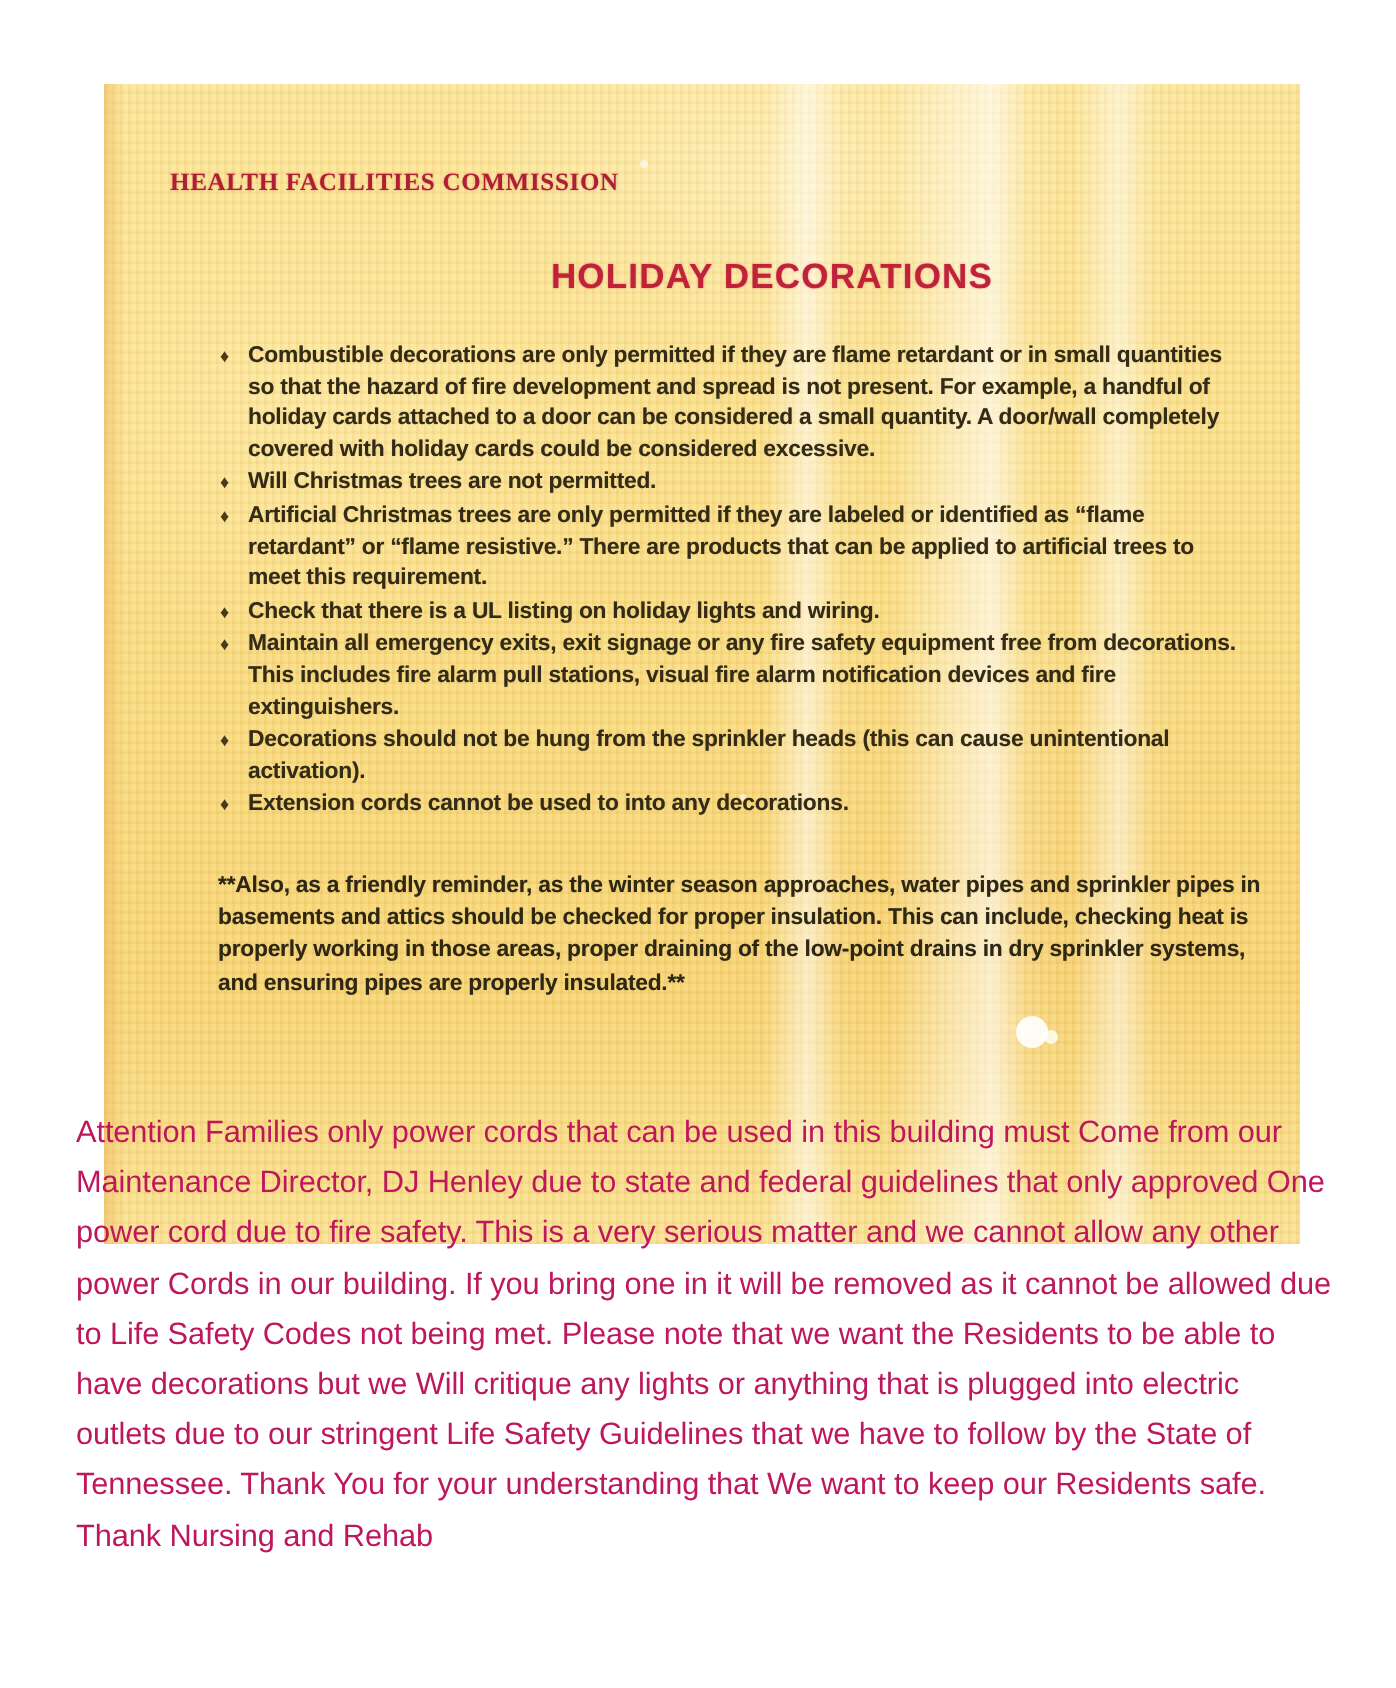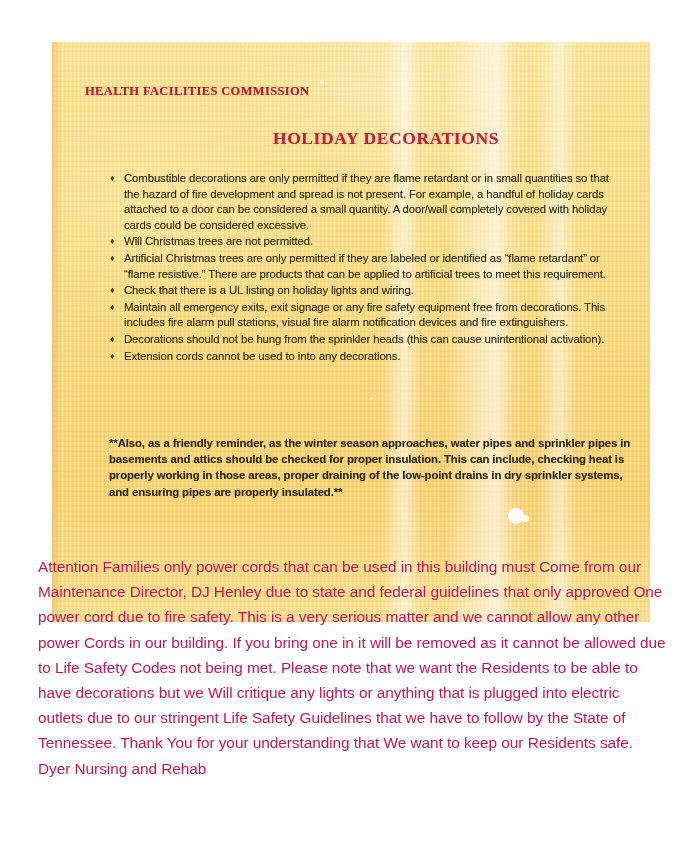--- a/index.html
+++ b/index.html
@@ -86,21 +86,21 @@
     white-space: nowrap;
   }
 
   .doc-title {
     position: absolute;
     left: 0;
     right: 0;
     top: 86px;
     text-align: center;
     padding-left: 70px;
-    font-family: Liberation Serif, serif;
+    font-family: Liberation Sans, sans-serif;
     font-weight: bold;
     font-size: 17.5px;
     letter-spacing: 0.6px;
     color: #c0223a;
     text-shadow: 0 0 1px rgba(192,34,58,0.5);
   }
 
   .bullets {
     position: absolute;
     left: 57px;
@@ -117,21 +117,21 @@
     width: 14px;
     font-size: 9px;
     line-height: 15.6px;
     color: #4a3a17;
     text-align: left;
     padding-left: 1px;
   }
   .bullet-text {
     flex: 1 1 auto;
     font-family: "Liberation Sans", sans-serif;
-    font-weight: normal;
+    font-weight: bold;
     font-size: 11.4px;
     line-height: 15.6px;
     color: #332b16;
     letter-spacing: -0.12px;
     text-align: left;
     text-shadow: 0 0 0.4px rgba(35,28,10,0.35);
   }
 
   .note {
     position: absolute;
@@ -217,14 +217,14 @@
 
     </div>
 
     <div class="note">**Also, as a friendly reminder, as the winter season approaches, water pipes and sprinkler pipes in basements and attics should be checked for proper insulation. This can include, checking heat is properly working in those areas, proper draining of the low-point drains in dry sprinkler systems, and ensuring pipes are properly insulated.**</div>
 
   </div>
 </div>
 
 <div id="letter">
   <p>Attention Families only power cords that can be used in this building must Come from our Maintenance Director, DJ Henley due to state and federal guidelines that only approved One power cord due to fire safety.  This is a very serious matter and we cannot allow any other power Cords in our building.  If you bring one in it will be removed as it cannot be allowed due to Life Safety Codes not being met. Please note that we want the Residents to be able to have decorations but we Will critique any lights or anything that is plugged into electric outlets due to our stringent Life Safety Guidelines that we have to follow by the State of Tennessee. Thank You for your understanding that We want to keep our Residents safe.</p>
-  <p class="sig">Dyer Nursing and Rehab</p>
+  <p class="sig">Thank Nursing and Rehab</p>
 </div>
 
 </body></html>

